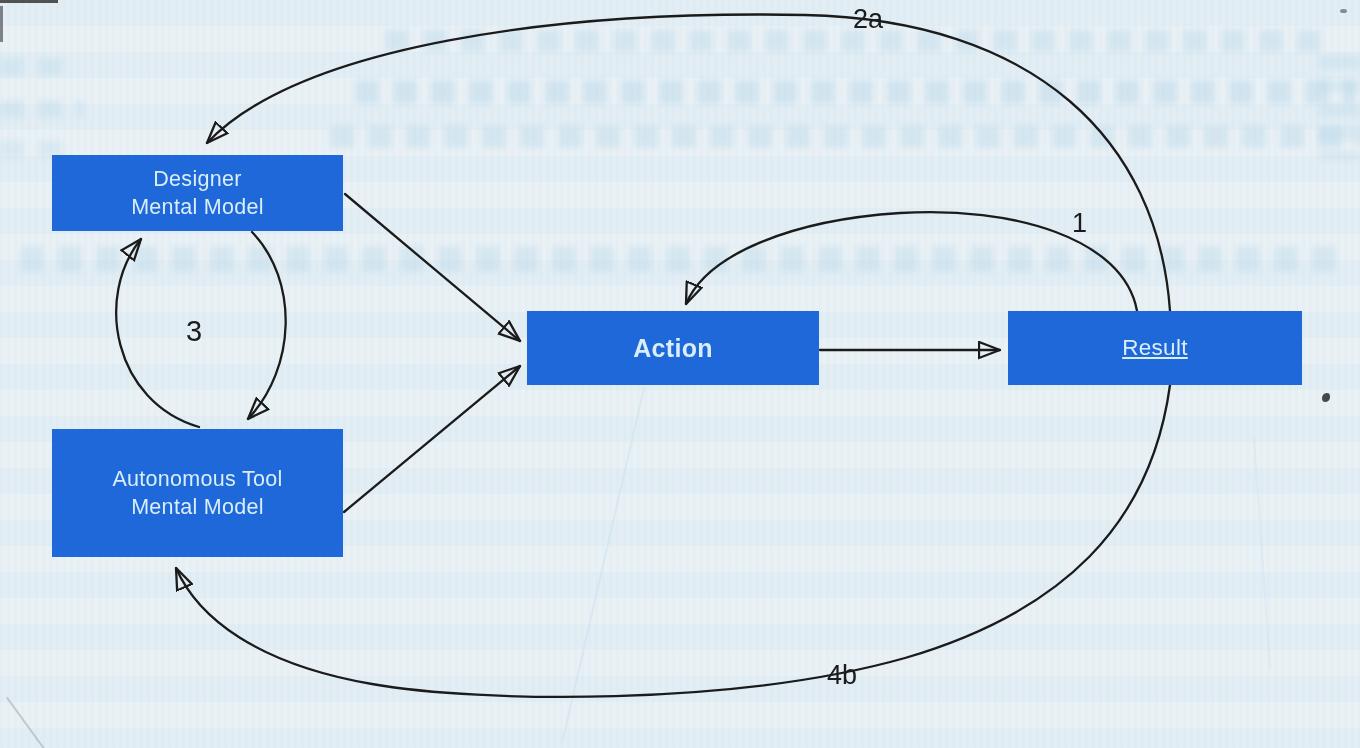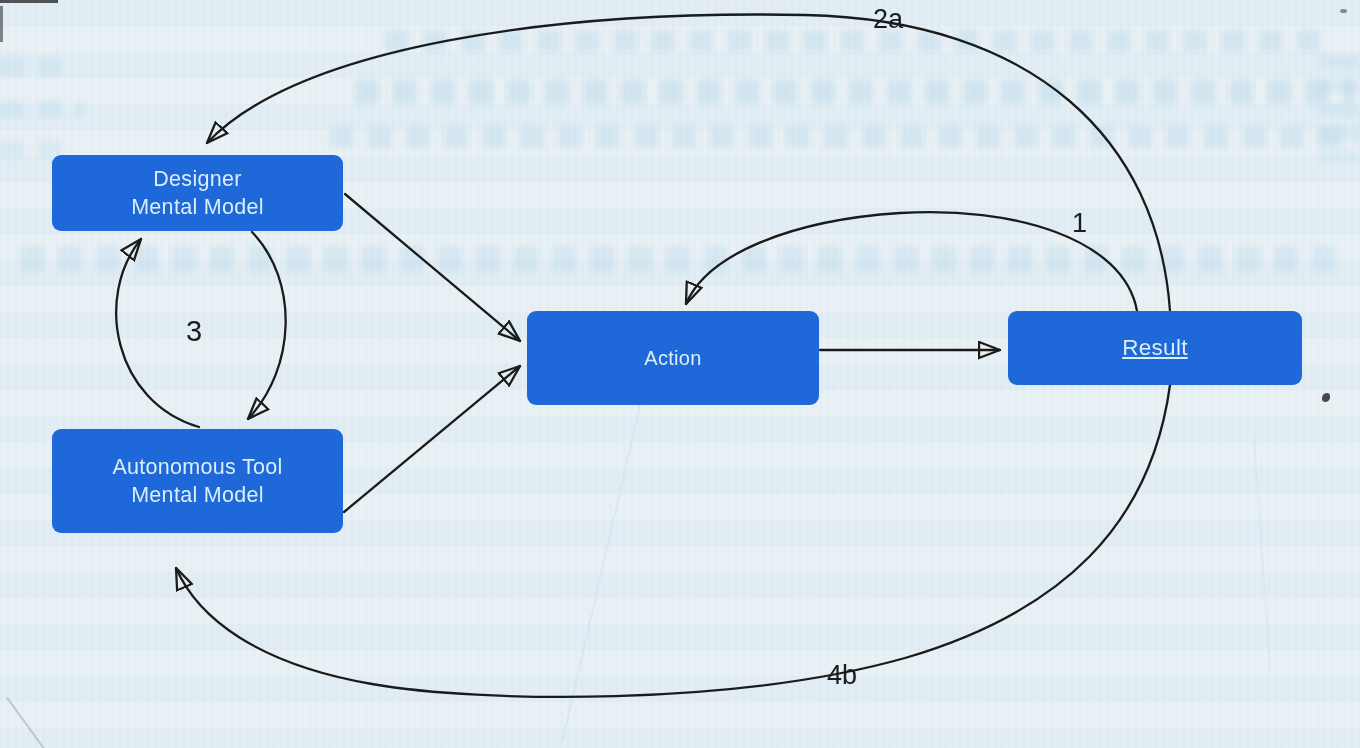--- a/index.html
+++ b/index.html
@@ -63,34 +63,34 @@
     stroke-linecap: round;
   }
 
   
   .node {
     position: absolute; display: flex; flex-direction: column;
     align-items: center; justify-content: center;
     background: var(--node-fill, #1e68da);
     color: var(--node-text, #daeef9);
     text-align: center; letter-spacing: .3px;
-    font-size: 21.5px; line-height: 1.32; border-radius: 9px;
+    font-size: 21.5px; line-height: 1.32;
   }
   .node-designer   { left: 52px;   top: 155px; width: 291px; height: 76px; }
-  .node-autonomous { left: 52px;   top: 429px; width: 291px; height: 104px; }
-  .node-action     { left: 527px;  top: 311px; width: 292px; height: 94px; font-size: 20px; }
+  .node-autonomous { left: 52px;   top: 429px; width: 291px; height: 128px; }
+  .node-action     { left: 527px;  top: 311px; width: 292px; height: 74px; font-size: 25px; font-weight: bold; }
   .node-result     { left: 1008px; top: 311px; width: 294px; height: 74px; font-size: 22.5px; text-decoration: underline; }
 
   
   .edge-label {
     position: absolute; color: var(--label-text, #1c1c1e);
     font-size: 27px; line-height: 1;
   }
   .label-1  { left: 1072px; top: 210px; }
-  .label-2a { left: 853px;  top: 6px; margin-left: 20px;  }
+  .label-2a { left: 853px;  top: 6px;  }
   .label-2b { left: 827px;  top: 662px; }
   .label-3  { left: 186px;  top: 317px; font-size: 29px; }
 </style>
 </head>
 <body>
 
 <div class="page">
 
   <div class="ghost g1"></div>
   <div class="ghost g2"></div>

